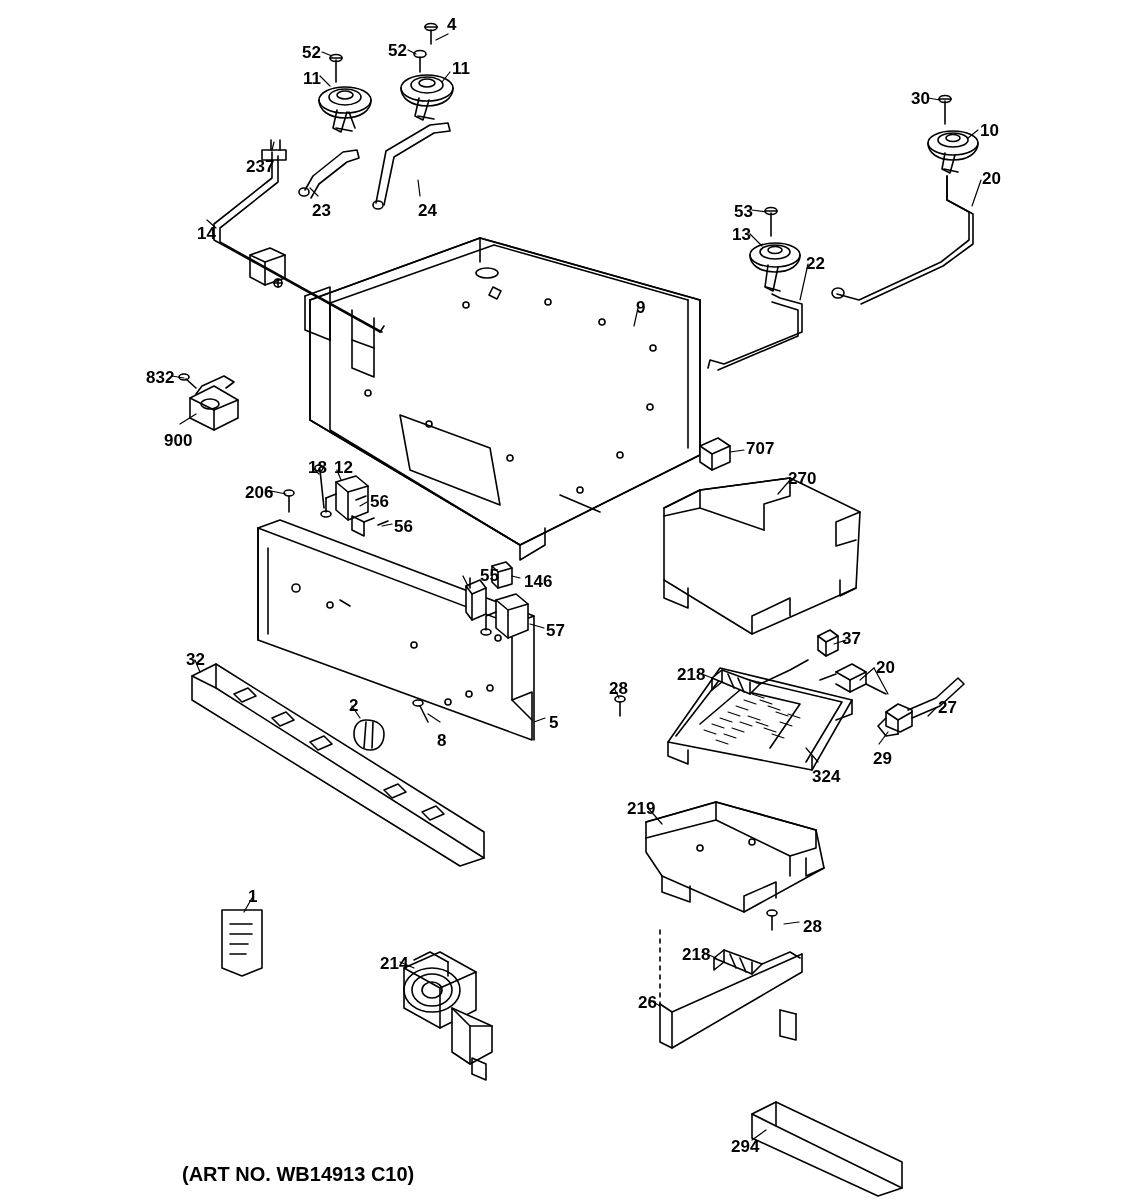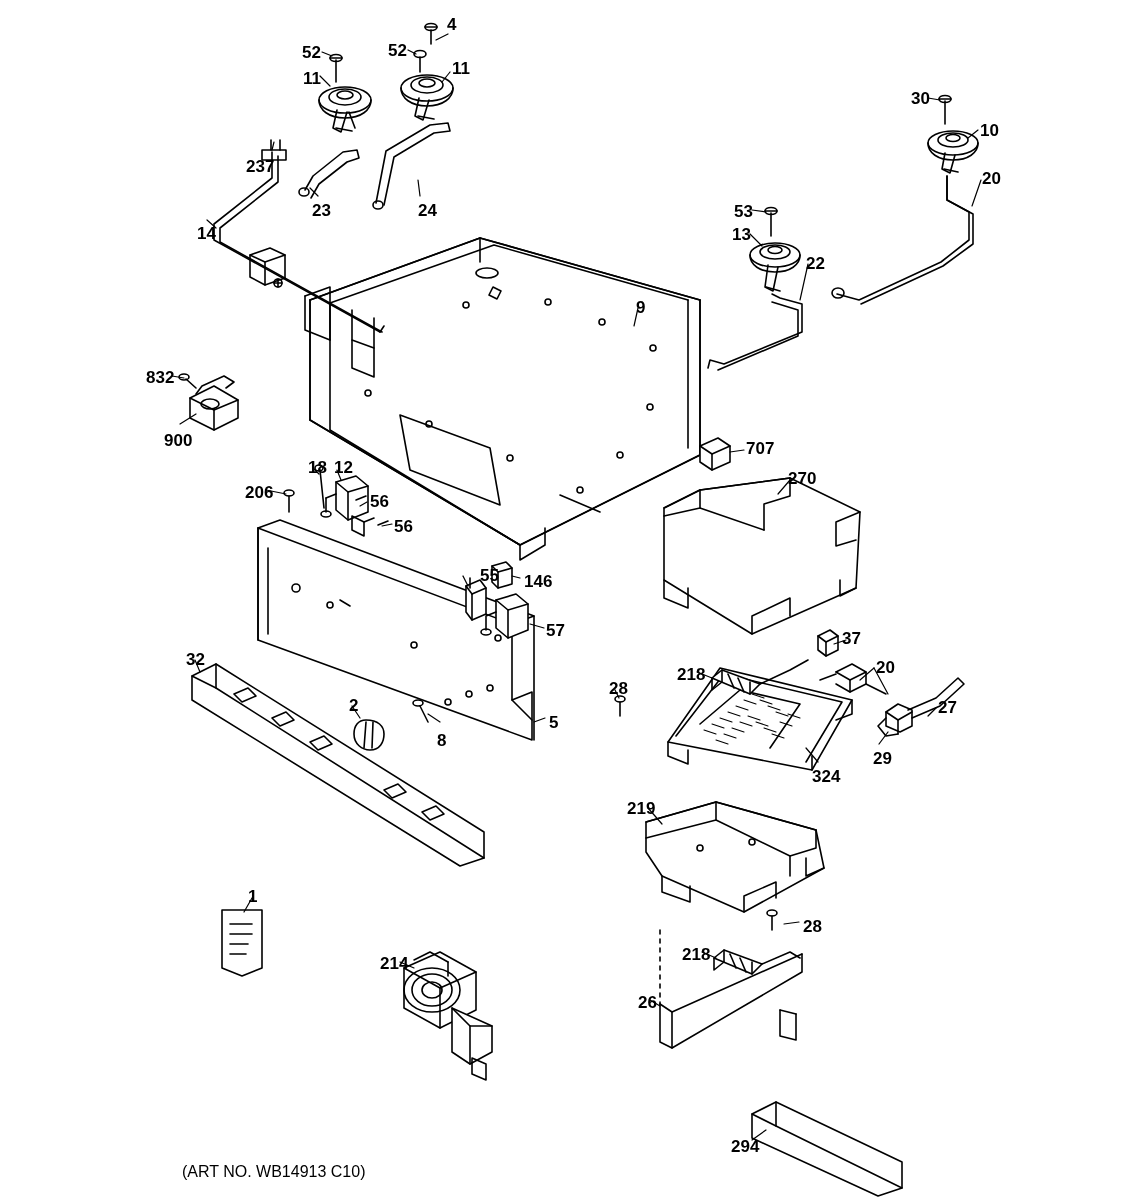--- a/index.html
+++ b/index.html
@@ -29,22 +29,22 @@
     font-weight: bold;
     color: #000000;
     white-space: nowrap;
     line-height: 1;
   }
   #art-no {
     position: absolute;
     left: 182px;
     top: 1163px;
     font-family: "Liberation Sans", sans-serif;
-    font-size: 16px;
-    font-weight: normal;
+    font-size: 20px;
+    font-weight: bold;
     color: #000000;
     white-space: nowrap;
   }
   svg line, svg polyline, svg path, svg polygon, svg rect, svg circle, svg ellipse {
     vector-effect: non-scaling-stroke;
   }
 </style>
 </head>
 <body>
 

